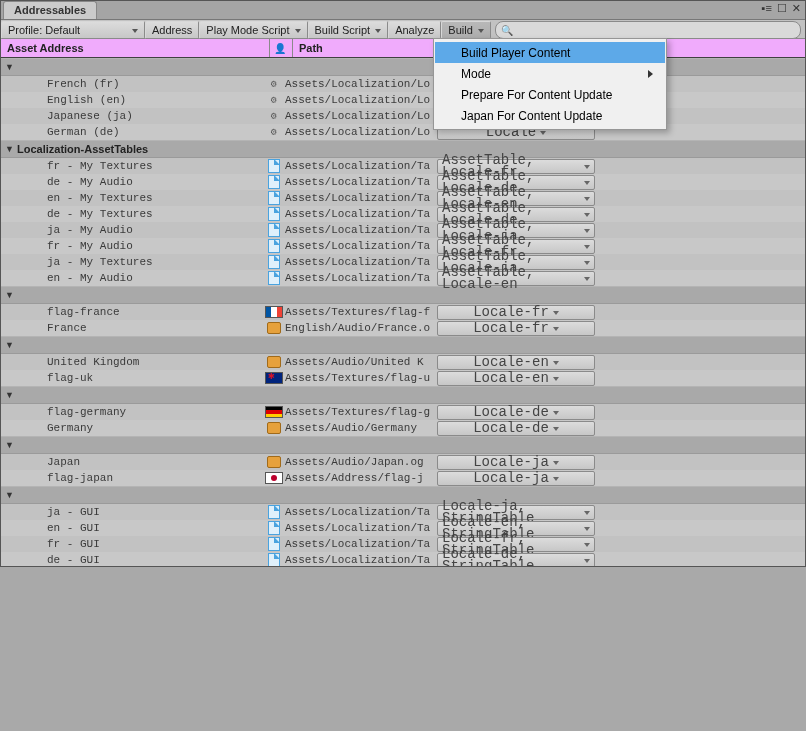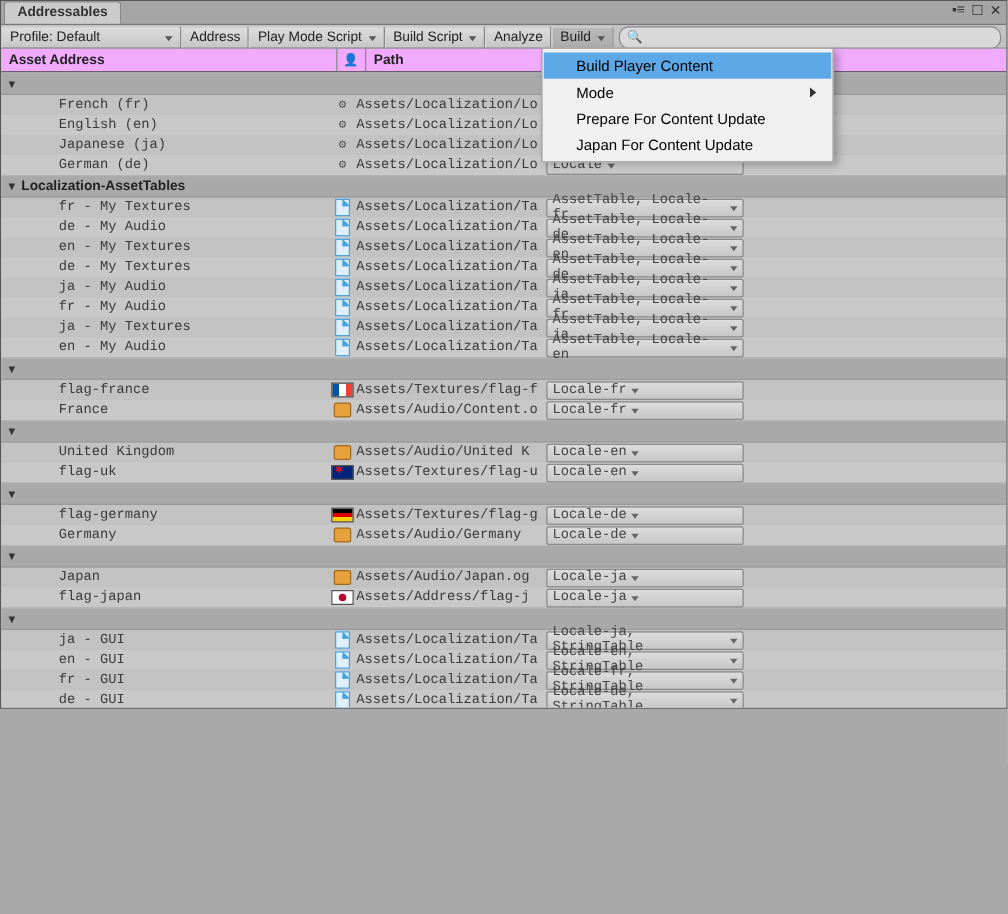--- a/index.html
+++ b/index.html
@@ -25,21 +25,21 @@
 
 .tree{flex:1;background:#c2c2c2;overflow:hidden;position:relative}
 .group-hdr{height:16px;background:#a9a9a9;display:flex;align-items:center;padding-left:4px;font-weight:bold;color:#222;border-top:1px solid #b4b4b4;border-bottom:1px solid #9a9a9a}
 .group-hdr .tri{width:10px;font-size:9px;color:#333;margin-right:2px}
 .row{height:16px;display:flex;align-items:center;font-family:Consolas,"Courier New",monospace;font-size:11px;color:#3a3a3a}
 .row.alt{background:#c8c8c8}
 .row .name{width:262px;padding-left:46px;box-sizing:border-box;white-space:nowrap;overflow:hidden;border-right:1px solid transparent}
 .row .iconcell{width:22px;display:flex;align-items:center;justify-content:center}
 .row .path{width:148px;white-space:nowrap;overflow:hidden;color:#3a3a3a}
 .row .label{width:158px;margin-left:4px}
-.labelbox{background:linear-gradient(#dcdcdc,#c7c7c7);border:1px solid #8a8a8a;border-radius:2px;height:13px;line-height:12px;padding:0 4px;display:flex;align-items:center;justify-content:flex-start;font-family:Consolas,"Courier New",monospace;font-size:11px;color:#444}
+.labelbox{background:linear-gradient(#dcdcdc,#c7c7c7);border:1px solid #8a8a8a;border-radius:2px;height:13px;line-height:12px;padding:0 4px;display:flex;align-items:center;justify-content:center;font-family:Consolas,"Courier New",monospace;font-size:14px;color:#444}
 .labelbox::after{content:"";border:3px solid transparent;border-top:4px solid #666;margin-left:4px;position:relative;top:2px}
 
 .gaprow{height:16px;background:#a9a9a9;display:flex;align-items:center;padding-left:4px;border-top:1px solid #b4b4b4;border-bottom:1px solid #9a9a9a}
 .gaprow .tri{width:10px;font-size:9px;color:#333}
 
 .footer-group{height:16px;background:#c2c2c2;display:flex;align-items:center;padding-left:18px;font-weight:bold;color:#222;margin-top:3px}
 .gear{font-size:10px;color:#555}
 .flag{width:16px;height:10px;display:inline-block;border:1px solid #555}
 .flag-fr{background:linear-gradient(90deg,#0055a4 33%,#fff 33% 66%,#ef4135 66%)}
 .flag-de{background:linear-gradient(#000 33%,#dd0000 33% 66%,#ffce00 66%)}
@@ -246,21 +246,21 @@
           <div class="labelbox">
             <span>Locale-fr</span>
           </div>
         </div>
       </div>
       <div class="row alt">
         <div class="name">France</div>
         <div class="iconcell">
           <span class="audio-ico"></span>
         </div>
-        <div class="path">Assets/Audio/Content.o</div>
+        <div class="path">English/Audio/France.o</div>
         <div class="label">
           <div class="labelbox">
             <span>Locale-fr</span>
           </div>
         </div>
       </div>
       <div class="gaprow">
         <span class="tri">▼</span>
       </div>
       <div class="row">

